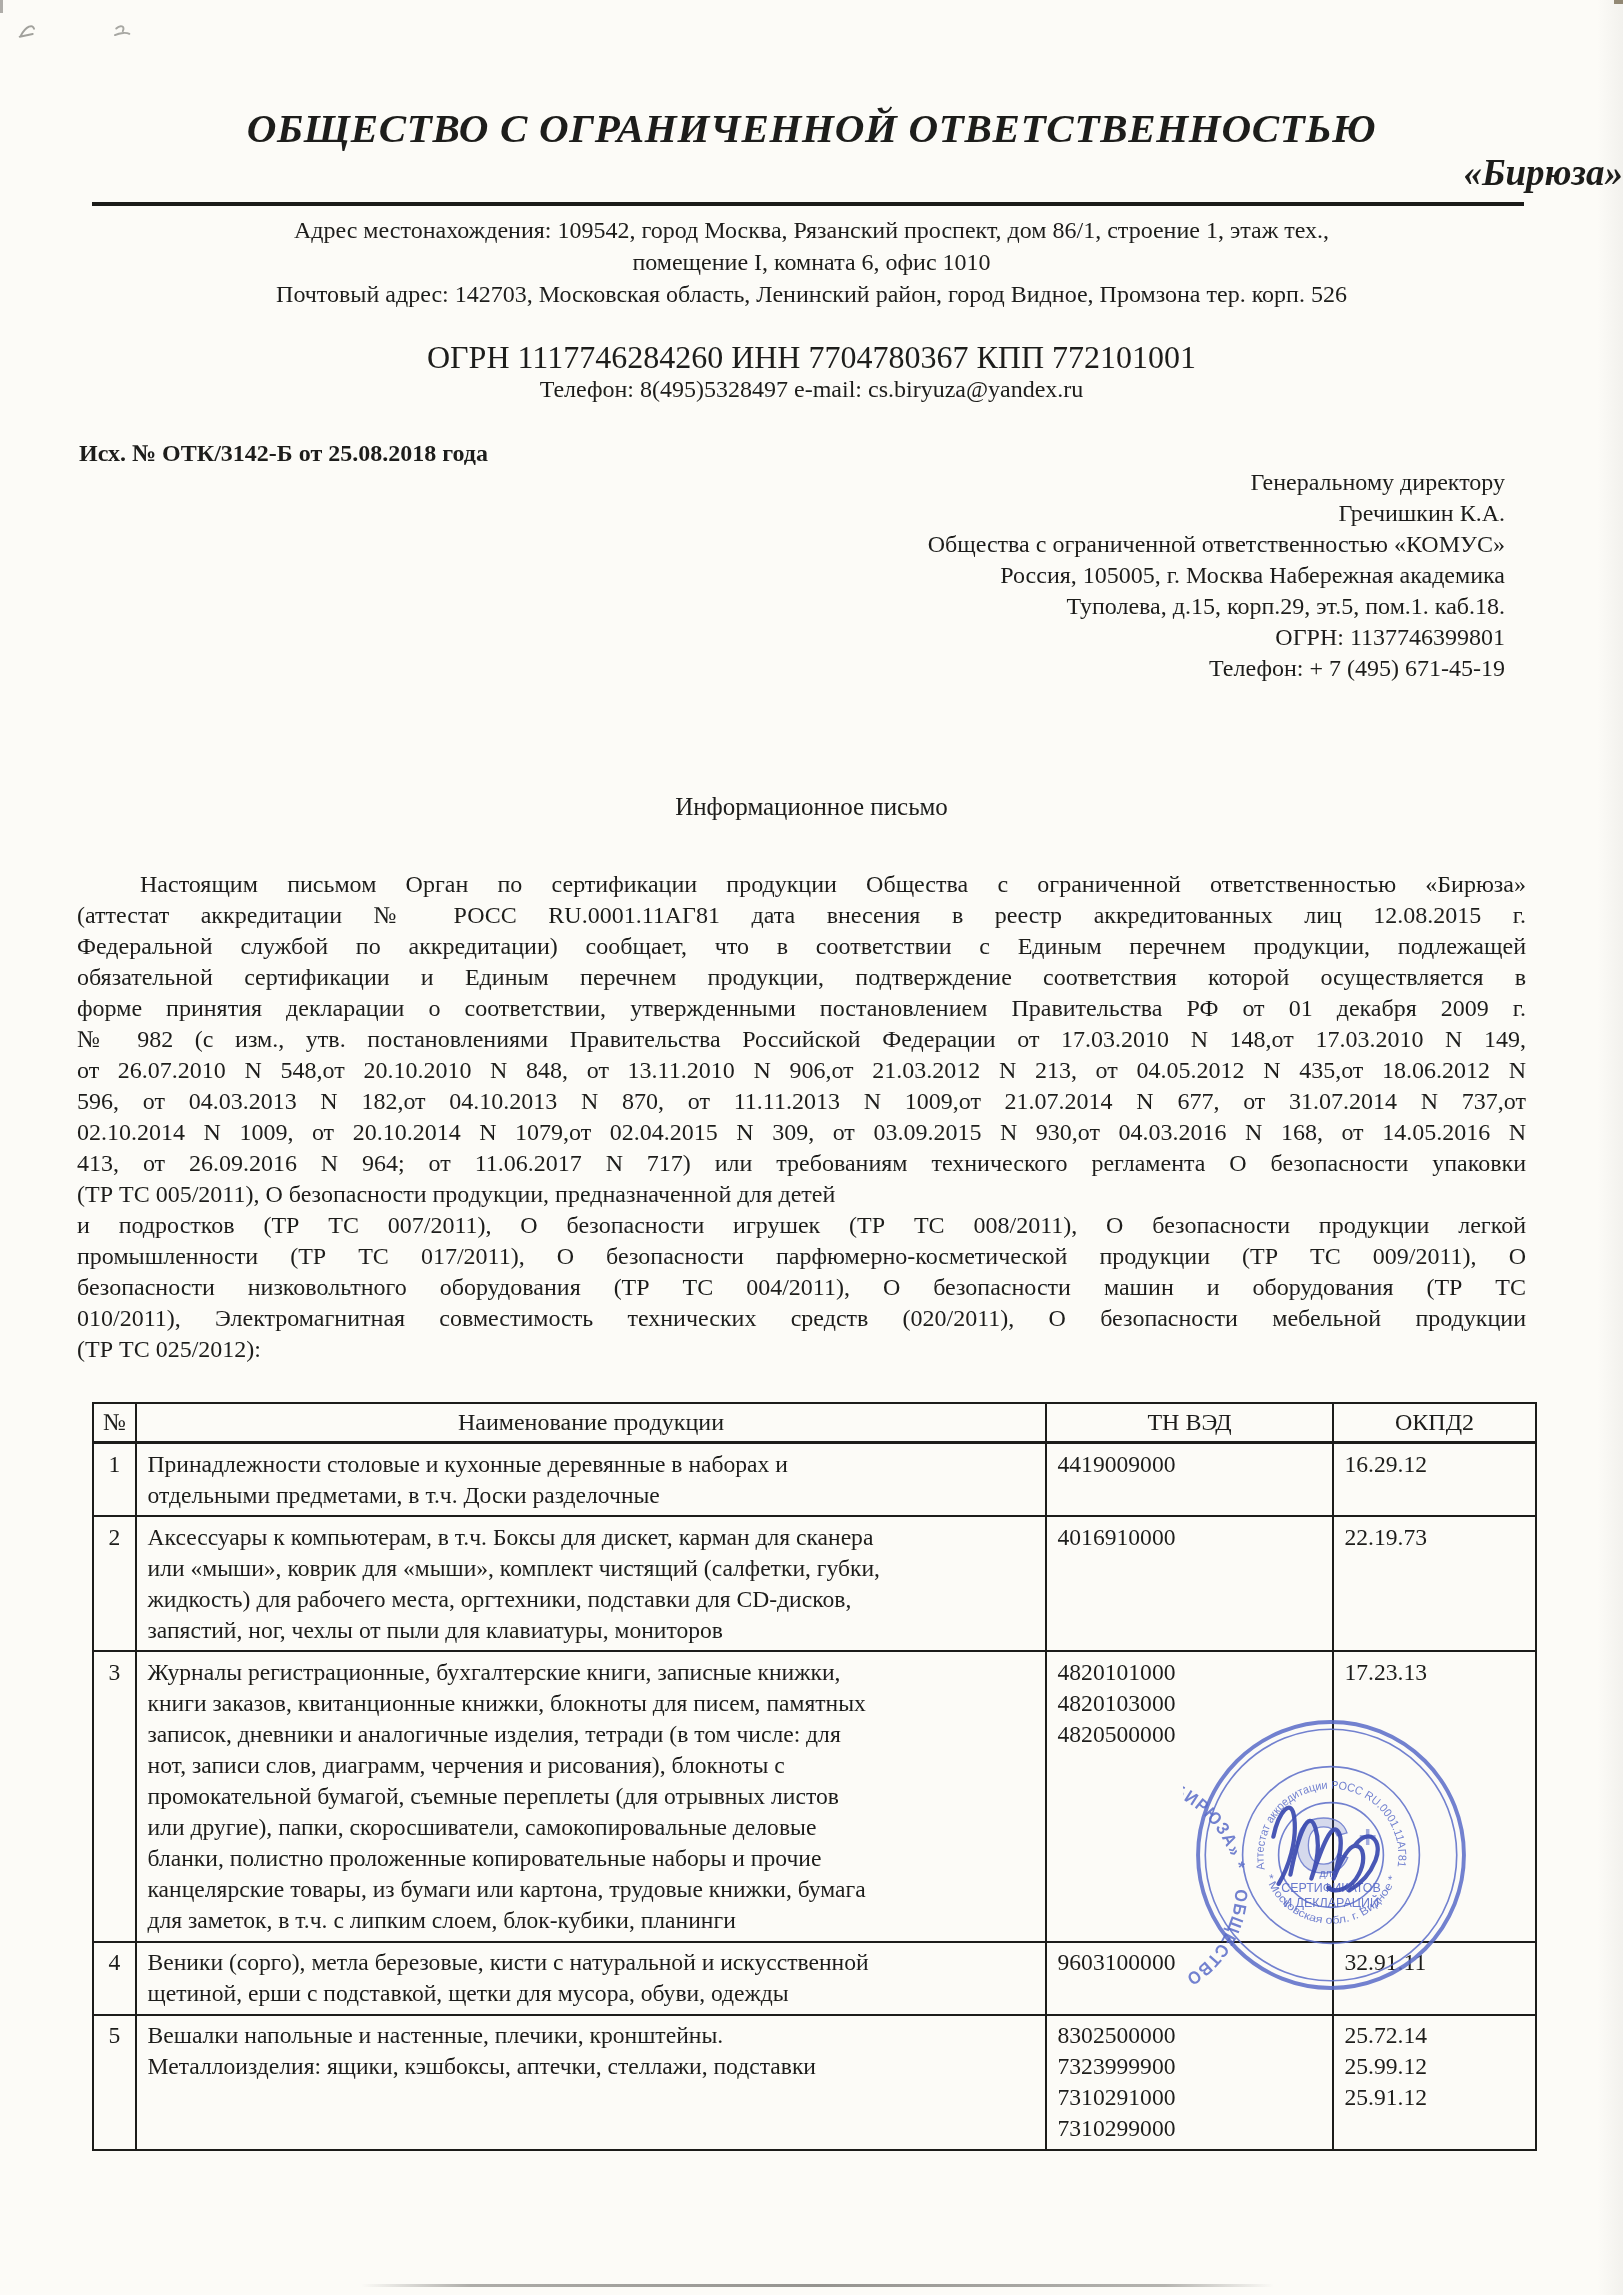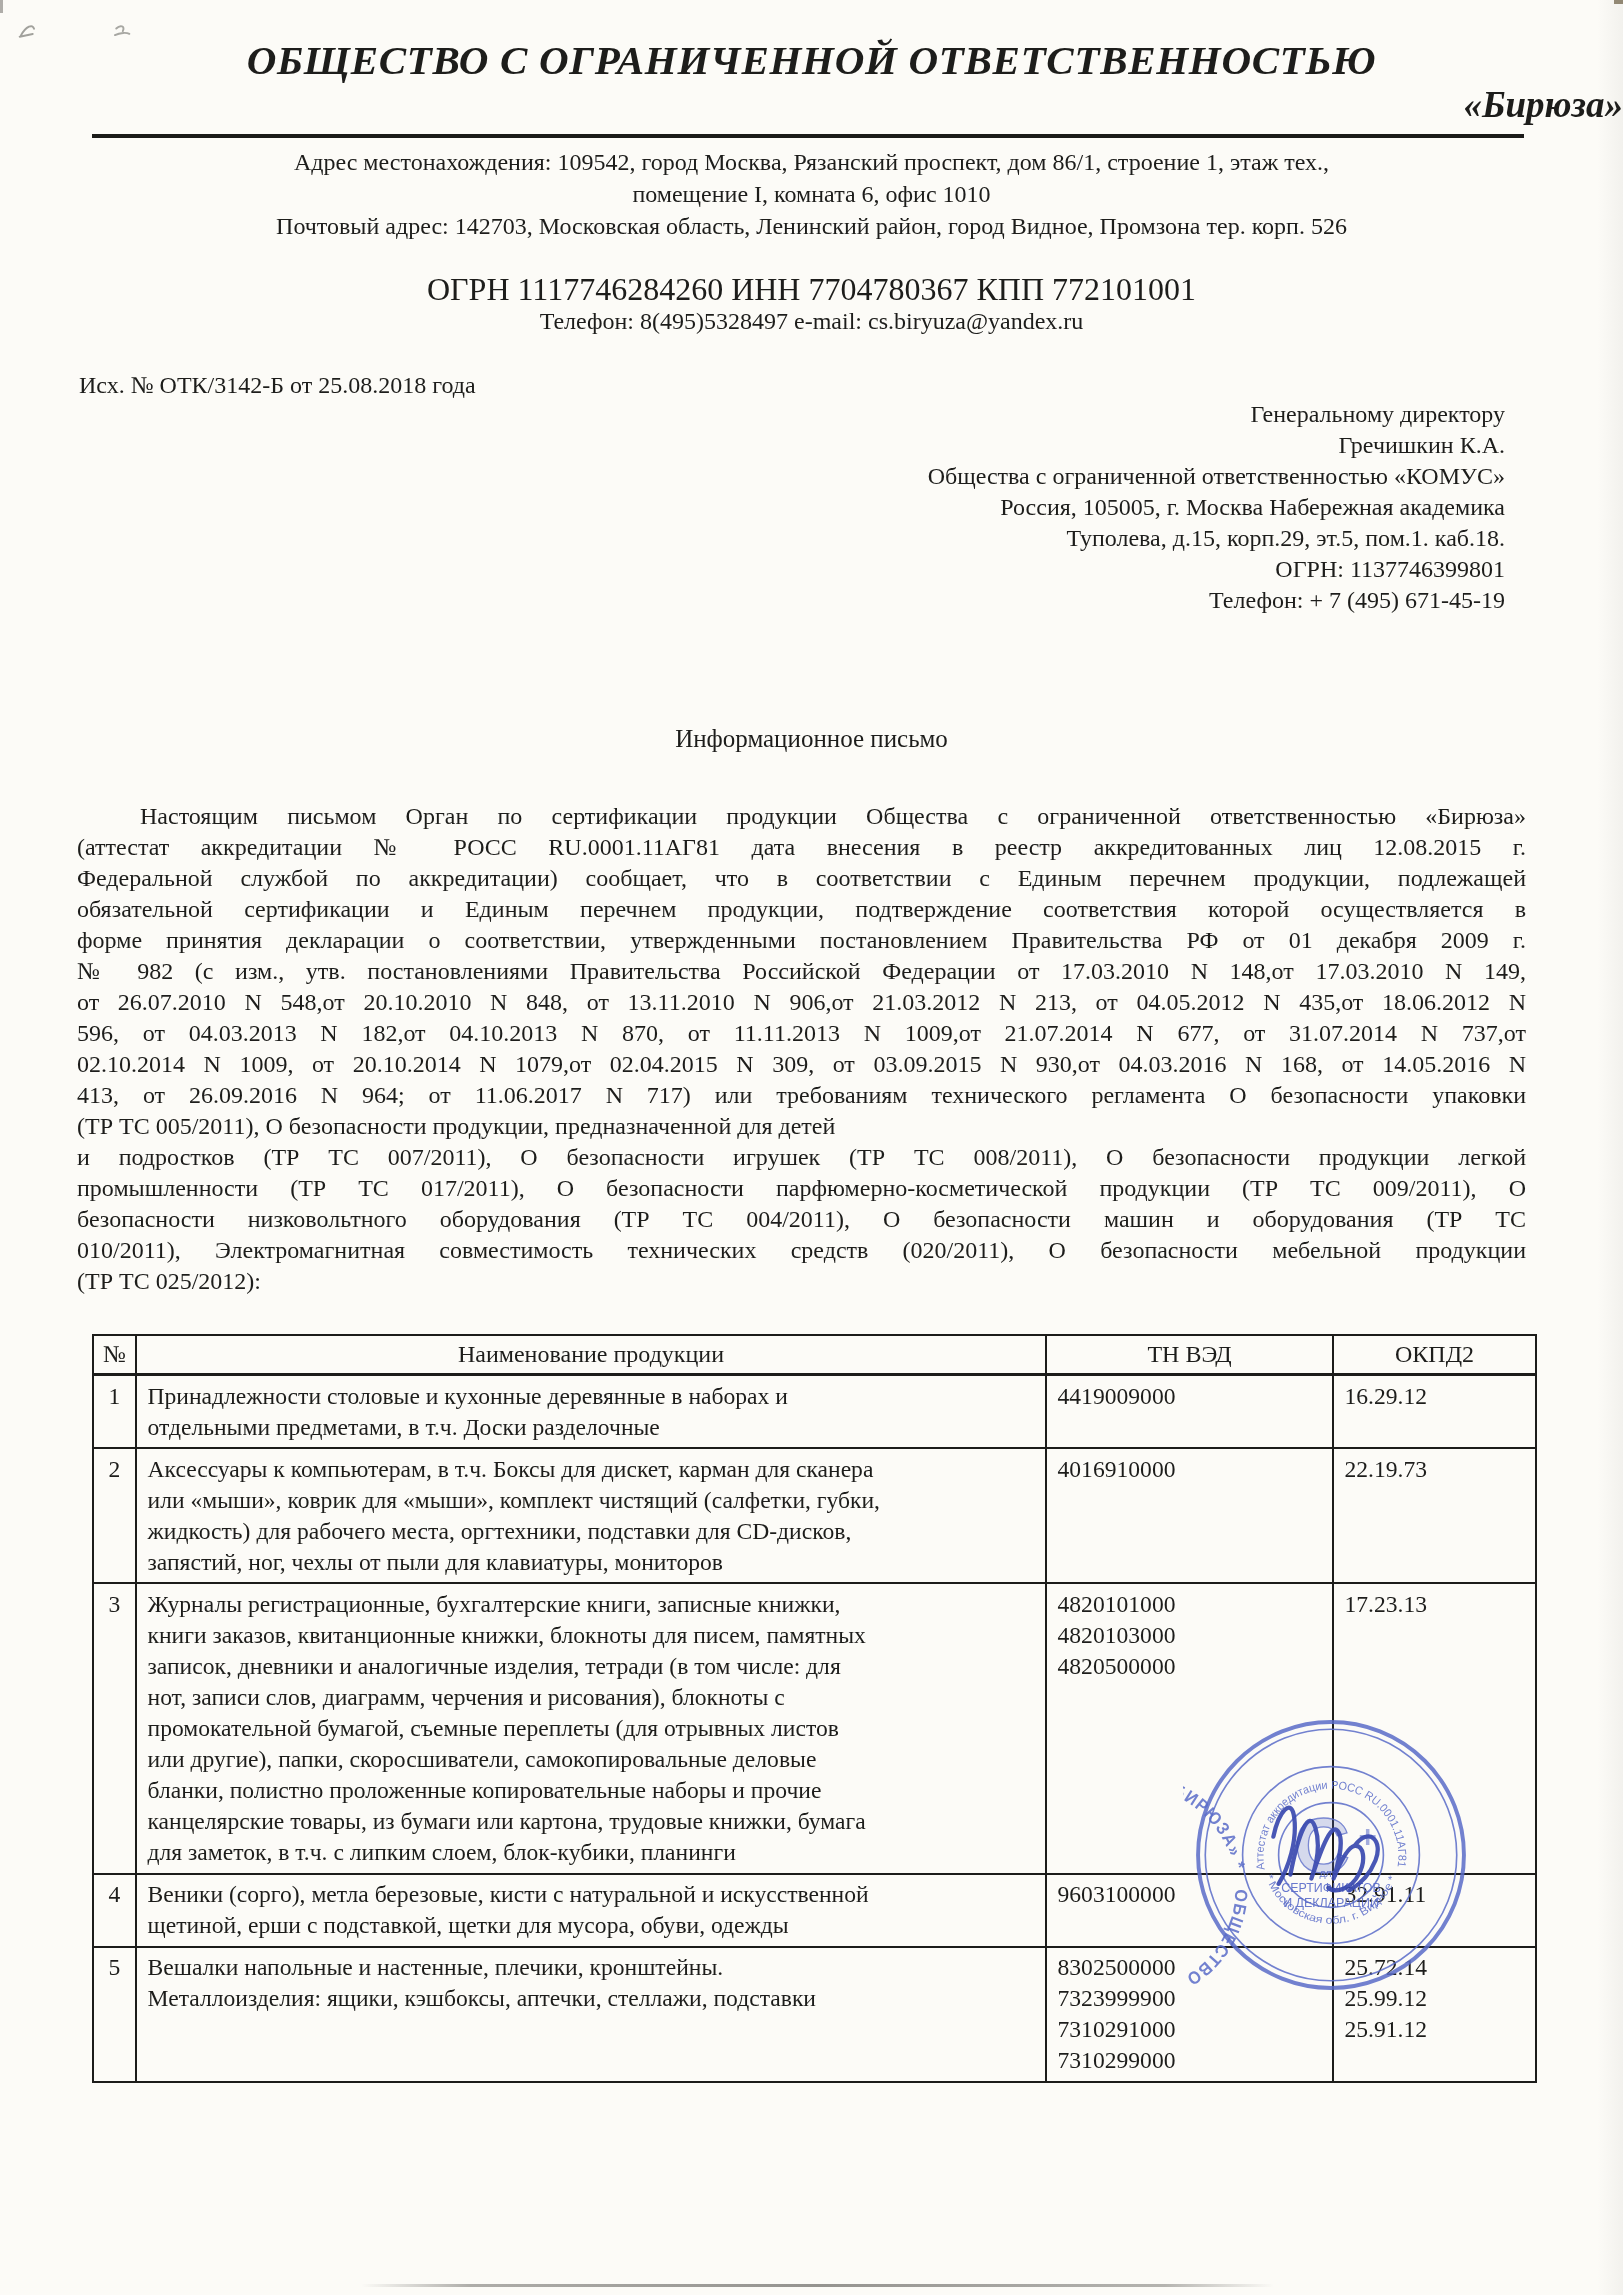--- a/index.html
+++ b/index.html
@@ -7,40 +7,40 @@
     position:relative;
     width:1623px;height:2295px;
     margin:0 auto;
     background:#fcfbf7;
     font-family:"Liberation Serif","DejaVu Serif",serif;
     color:#1d1d1b;
     overflow:hidden;
   }
   
   .lh-company{
-    padding-top:36px;
+    padding-top:104px;
     text-align:center;
     font-size:41px;line-height:48px;
     font-weight:bold;font-style:italic;
     letter-spacing:0.7px;
   }
   .lh-company-short{
     text-align:right;
     font-size:37px;line-height:42px;
     font-weight:bold;font-style:italic;
   }
   .lh-rule{
     height:3.9px;background:#1b1b19;
     margin:7.9px 99px 0 92px;
   }
   .lh-address{ text-align:center; font-size:24px; line-height:32px; margin-top:7.9px; }
   .lh-reg{ text-align:center; font-size:32px; line-height:32px; margin-top:31px; }
   .lh-contact{ text-align:center; font-size:24px; line-height:32px; }
   
-  .out-ref{ margin:35px 0 0 79px; font-size:24px; }
+  .out-ref{ margin:35px 0 0 79px; font-size:24px;font-weight:bold; }
   .addressee{
     padding-right:118px;
     text-align:right; font-size:24px; line-height:31px;
   }
   
   .letter-title{ margin-top:109px; text-align:center; font-size:25px; }
   .letter-body{
     margin:48px 97px 0 77px;
     font-size:24px; line-height:31px;
   }

